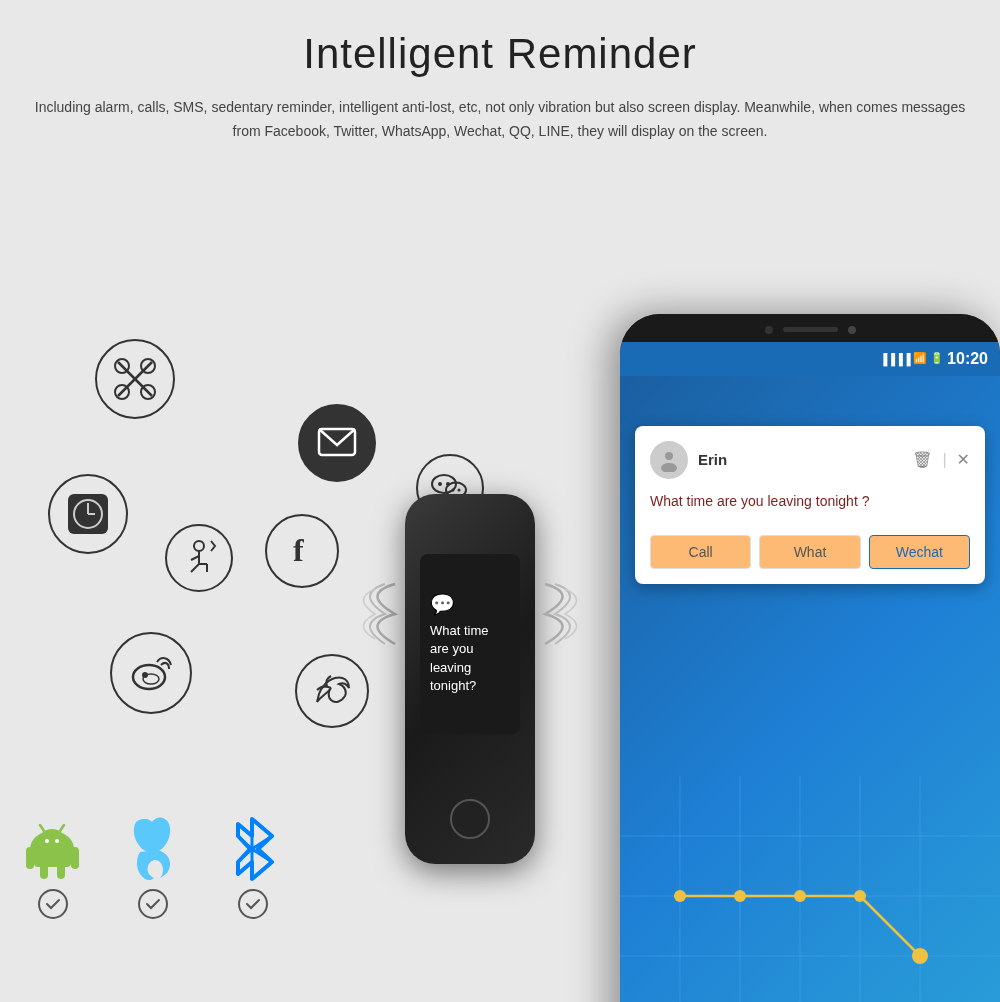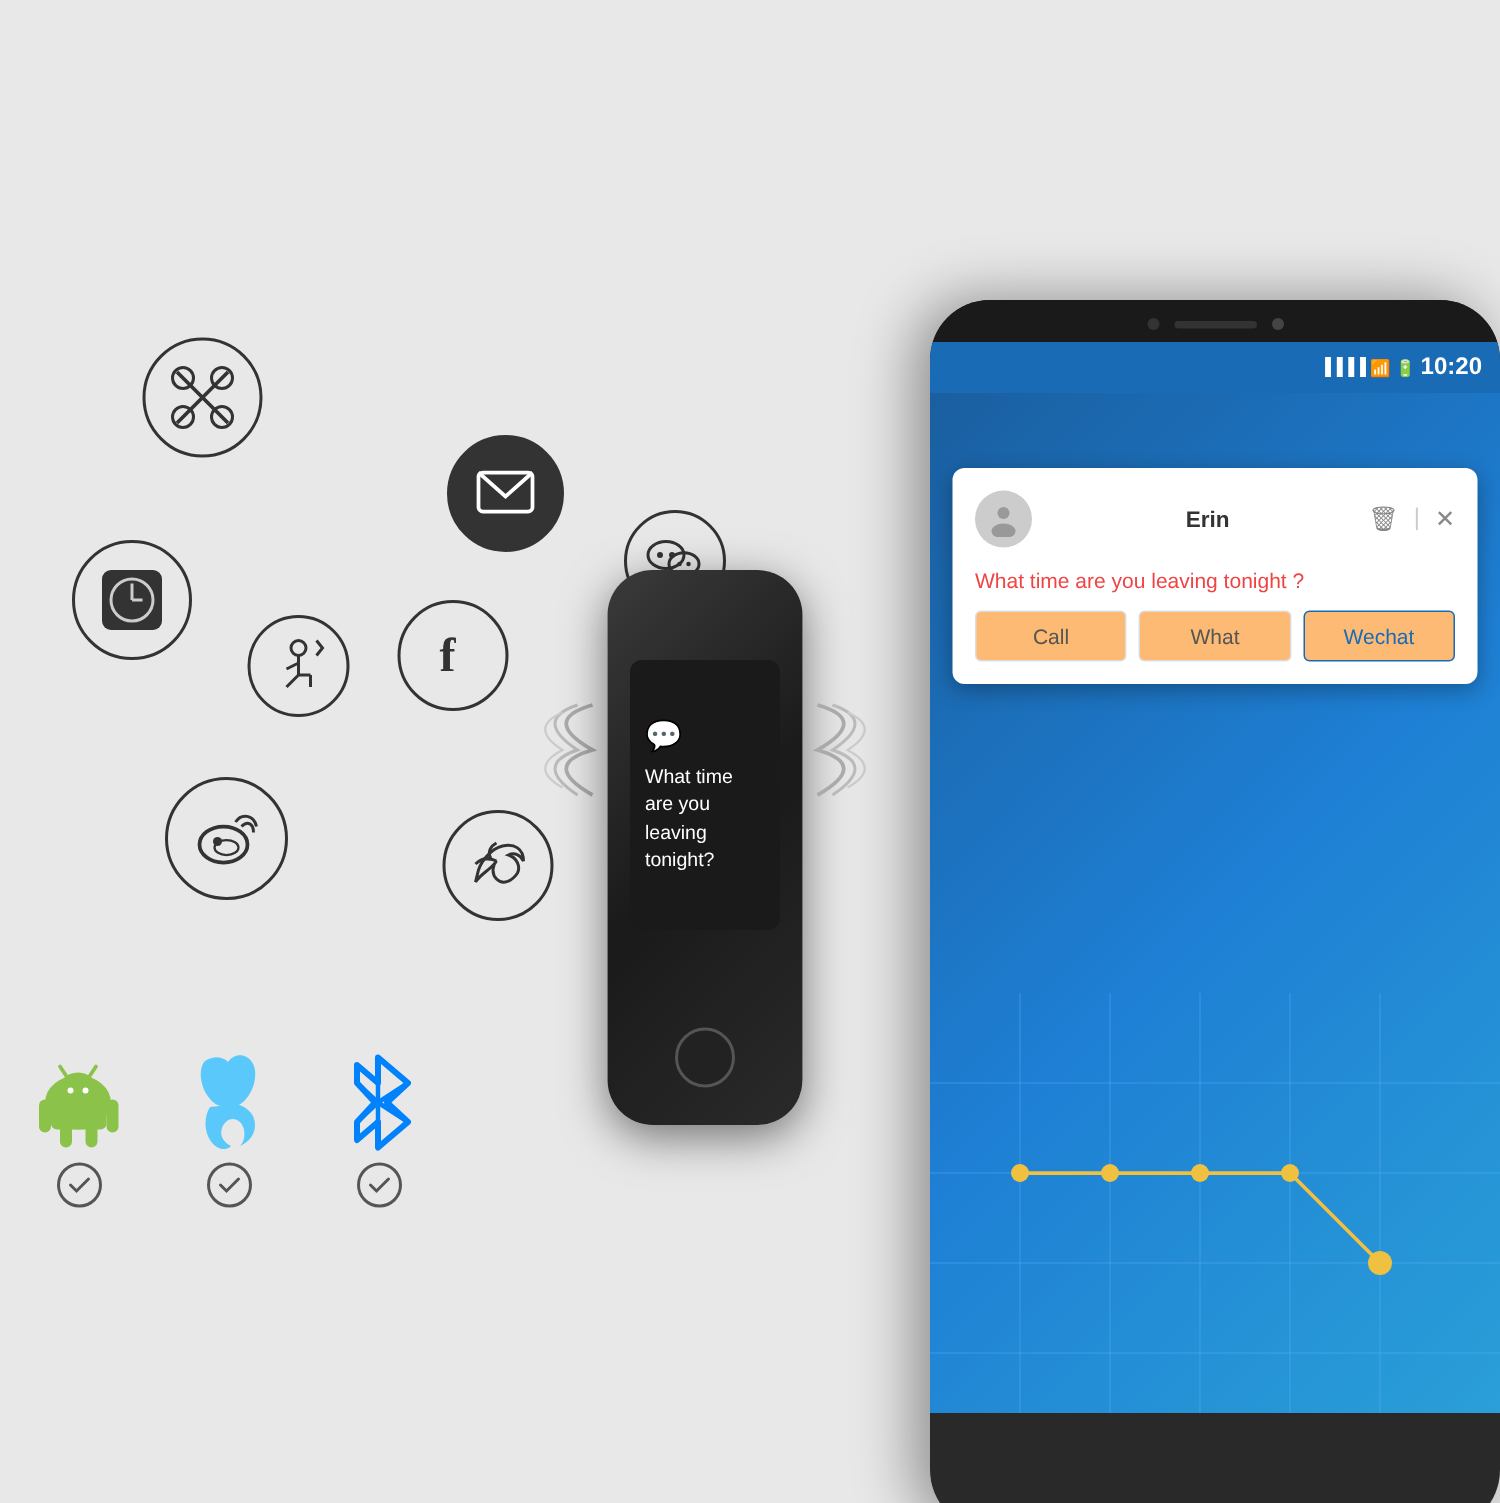--- a/index.html
+++ b/index.html
@@ -268,22 +268,22 @@
       gap: 10px;
       color: #888;
     }
 
     .notif-separator {
       color: #ccc;
     }
 
     .notif-message {
       font-size: 14px;
-      color: #ef4444;
-      margin-bottom: 9px;
+      color: #7f1d1d;
+      margin-bottom: 23px;
       line-height: 1.5;
     }
 
     .notif-time {
       text-align: right;
       font-size: 12px;
       color: #aaa;
       margin-bottom: 12px;
     }
 
@@ -358,20 +358,22 @@
       width: 100%;
       height: 100%;
     }
   </style>
 </head>
 <body>
 
 <div class="page-container">
 
   <div class="header-section">
+    <h1 class="main-title">Intelligent Reminder</h1>
+    <p class="subtitle-text">Including alarm, calls, SMS, sedentary reminder, intelligent anti-lost, etc, not only vibration but also screen display. Meanwhile, when comes messages from Facebook, Twitter, WhatsApp, Wechat, QQ, LINE, they will display on the screen.</p>
   </div>
 
   <div class="content-area">
 
     <div class="icon-circle icon-clock" style="left:48px;top:320px;">
       <div class="icon-inner">
         <svg width="50" height="50" viewBox="0 0 50 50">
           <rect x="5" y="5" width="40" height="40" rx="6" fill="#333"></rect>
           <circle cx="25" cy="25" r="14" fill="none" stroke="#ccc" stroke-width="2"></circle>
           <line x1="25" y1="14" x2="25" y2="25" stroke="#ccc" stroke-width="2"></line>
@@ -506,21 +508,21 @@
             <span>📶</span>
             <span>🔋</span>
             <span style="font-size:16px;font-weight:bold;">10:20</span>
           </div>
         </div>
 
         <div class="phone-screen">
 
           <div class="notification-card">
             <div class="notif-header">
-              <div style="display:flex;align-items:center;flex:1;text-align:center;">
+              <div style="display:flex;align-items:center;flex:1;">
                 <div class="notif-avatar">
                   <svg width="24" height="24" viewBox="0 0 24 24">
                     <circle cx="12" cy="8" r="4" fill="#999"></circle>
                     <ellipse cx="12" cy="20" rx="8" ry="5" fill="#999"></ellipse>
                   </svg>
                 </div>
                 <span class="notif-name">Erin</span>
               </div>
               <div class="notif-actions-top">
                 <span style="cursor:pointer;color:#888;font-size:16px;">🗑</span>

